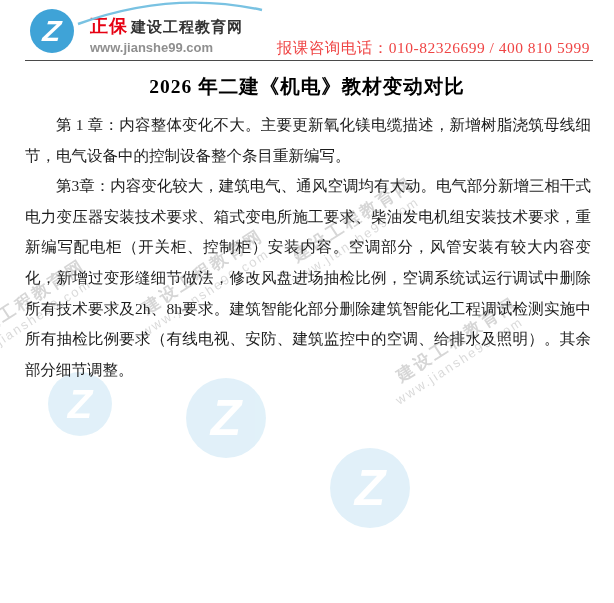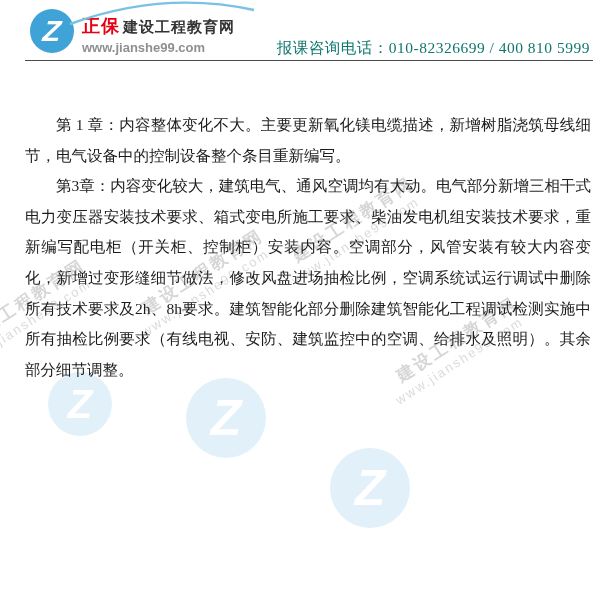--- a/index.html
+++ b/index.html
@@ -34,29 +34,29 @@
     width:44px;height:44px;border-radius:50%;
     background:#3fa3d7;
     display:flex;align-items:center;justify-content:center;
     flex:0 0 auto;
   }
   .logo-z{
     color:#ffffff;font-family:"Liberation Sans",sans-serif;
     font-size:29px;font-weight:bold;font-style:italic;
     transform:skewX(-6deg);line-height:1;
   }
-  .logo-textcol{margin-left:8px;padding-top:5px;position:relative;}
+  .logo-textcol{margin-left:16px;padding-top:5px;position:relative;}
   .logo-row1{display:flex;align-items:baseline;white-space:nowrap;font-family:"Liberation Sans",sans-serif;}
   .logo-zb{color:#e60012;font-size:18px;font-weight:bold;letter-spacing:1px;}
   .logo-name{color:#333333;font-size:15px;font-weight:bold;margin-left:3px;letter-spacing:1px;}
   .logo-site{color:#8f8f8f;font-size:13px;font-weight:bold;margin-top:2px;font-family:"Liberation Sans",sans-serif;}
   .logo-arc{position:absolute;left:-14px;top:-9px;pointer-events:none;}
   .phone{
     position:absolute;right:24px;top:38px;
-    font-size:15.5px;color:#0f766e;letter-spacing:.5px;white-space:nowrap;
+    font-size:15.5px;color:#ef4444;letter-spacing:.5px;white-space:nowrap;
   }
   .doc-title{
     position:absolute;left:0;right:0;top:73px;
     text-align:center;font-size:19.5px;font-weight:bold;color:#000000;
     letter-spacing:1px;
   }
   .doc-body{position:absolute;left:25px;right:23px;top:110px;}
   .para{
     margin:0;font-size:15.5px;line-height:30.6px;
     text-align:justify;color:#1c1c1c;
@@ -104,18 +104,19 @@
           <span class="logo-zb">正保</span>
           <span class="logo-name">建设工程教育网</span>
         </div>
         <div class="logo-site">www.jianshe99.com</div>
       </div>
     </div>
     <div class="phone">报课咨询电话：010-82326699 / 400 810 5999</div>
     <div class="header-rule"></div>
   </div>
 
+  <div class="doc-title">2026 年二建《机电》教材变动对比</div>
 
   <div class="doc-body">
       <p class="para indent">第 1 章：内容整体变化不大。主要更新氧化镁电缆描述，新增树脂浇筑母线细节，电气设备中的控制设备整个条目重新编写。</p>
       <p class="para indent">第3章：内容变化较大，建筑电气、通风空调均有大动。电气部分新增三相干式电力变压器安装技术要求、箱式变电所施工要求、柴油发电机组安装技术要求，重新编写配电柜（开关柜、控制柜）安装内容。空调部分，风管安装有较大内容变化，新增过变形缝细节做法，修改风盘进场抽检比例，空调系统试运行调试中删除所有技术要求及2h、8h要求。建筑智能化部分删除建筑智能化工程调试检测实施中所有抽检比例要求（有线电视、安防、建筑监控中的空调、给排水及照明）。其余部分细节调整。</p>
     </div>
 </div>
 
 </body></html>

